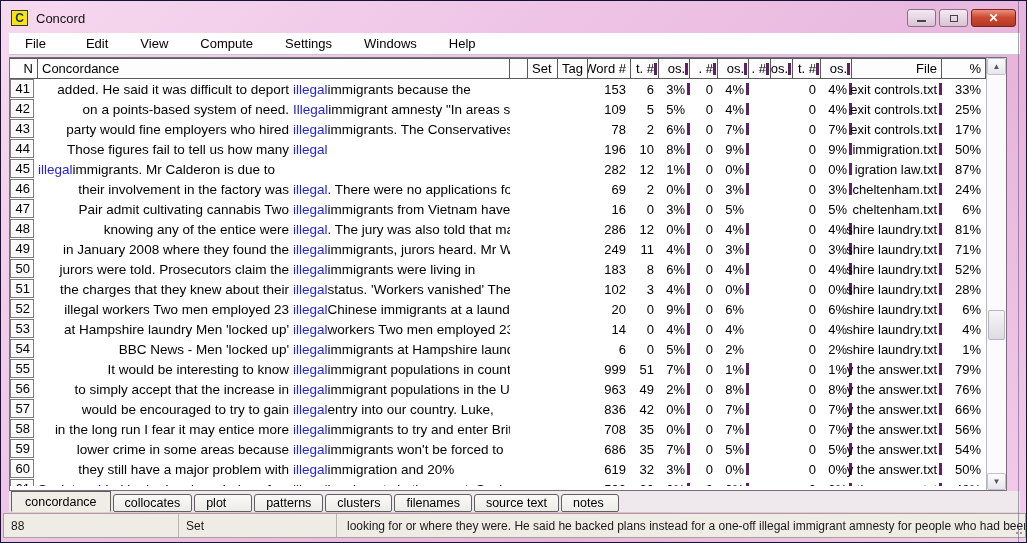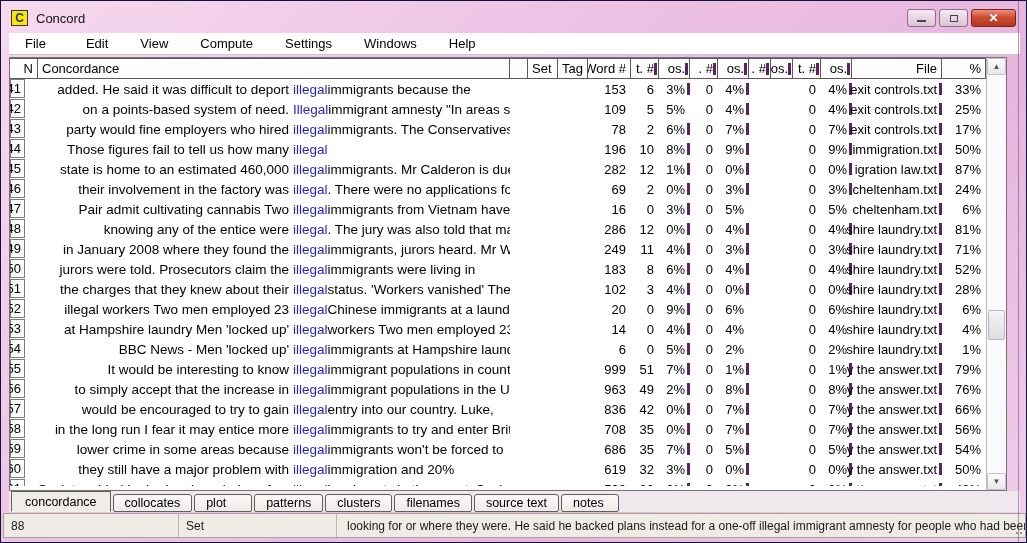--- a/index.html
+++ b/index.html
@@ -25,21 +25,21 @@
   .menubar { position:absolute; left:8px; top:32px; width:1011px; height:22px; background:#fff; display:flex; align-items:center; font-size:13px; color:#000; border-bottom:1px solid #c9c9c9; }
   .menu-item { padding:2px 12px 2px 12px; margin-right:8px; cursor:default; }
   .menu-item:first-child { margin-left:4px; margin-right:16px; }
   
   .table-frame { position:absolute; left:8px; top:56px; width:998px; height:434px; background:#fff; border:1px solid #76707e; display:flex; }
   .grid { width:976px; overflow:hidden; font-size:13px; }
   .row, .header-row { display:grid; grid-template-columns:28px 472px 18px 30px 30px 43px 28px 31px 28px 31px 22px 22px 28px 31px 90px 44px; height:20px; align-items:center; }
   .header-row { height:21px; }
   .hcell { position:relative; height:100%; border:1px solid #5a5a5a; margin-left:-1px; background:#fdfdfd; display:flex; align-items:center; justify-content:flex-end; padding:0 4px 0 2px; font-size:13px; white-space:nowrap; overflow:hidden; }
   .hcell.left { justify-content:flex-start; padding-left:4px; }
-  .ncell { height:19px; margin:0 13px 1px 0; border:1px solid #7d7d7d; background:#fafafa; box-shadow:inset 0 0 0 1px #fff; display:flex; align-items:center; justify-content:flex-end; padding-right:3px; font-size:13px; }
+  .ncell { height:19px; margin:0 4px 1px 0; border:1px solid #7d7d7d; background:#fafafa; box-shadow:inset 0 0 0 1px #fff; display:flex; align-items:center; justify-content:flex-end; padding-right:3px; font-size:13px; }
   .cell { height:100%; display:flex; align-items:center; justify-content:flex-end; padding-right:5px; white-space:nowrap; position:relative; font-size:13px; overflow:visible; }
   .cell.file { padding-right:5px; }
   .conc { display:flex; align-items:center; white-space:nowrap; overflow:hidden; font-size:13.5px; height:100%; }
   .conc .before { display:inline-block; width:255px; text-align:right; flex:0 0 255px; padding-right:4px; overflow:hidden; }
   .kw { color:#2424cb; }
   .after { color:#000; }
   .tbar { position:absolute; right:0px; top:4px; width:3px; height:12px; background:#5e2163; }
   .hbar { position:absolute; right:1px; top:4px; width:3px; height:12px; background:#5e2163; }
   .partial-wrap { height:7px; overflow:hidden; }
   
@@ -199,21 +199,20 @@
             <div class="cell"></div>
             <div class="cell"></div>
             <div class="cell">0</div>
             <div class="cell">9%<span class="tbar" style="background: rgb(94, 33, 99);"></span></div>
             <div class="cell file">immigration.txt<span class="tbar" style="background: rgb(94, 33, 99);"></span></div>
             <div class="cell">50%</div>
           </div>
           <div class="row">
             <div class="ncell">45</div>
             <div class="conc">
-              <span class="before">state is home to an estimated 460,000</span>
               <span class="kw" style="color: rgb(36, 36, 203);">illegal</span>
               <span class="after"> immigrants. Mr Calderon is due to</span>
             </div>
             <div class="cell"></div>
             <div class="cell"></div>
             <div class="cell"></div>
             <div class="cell">282</div>
             <div class="cell">12</div>
             <div class="cell">1%<span class="tbar" style="background: rgb(94, 33, 99);"></span></div>
             <div class="cell">0</div>

